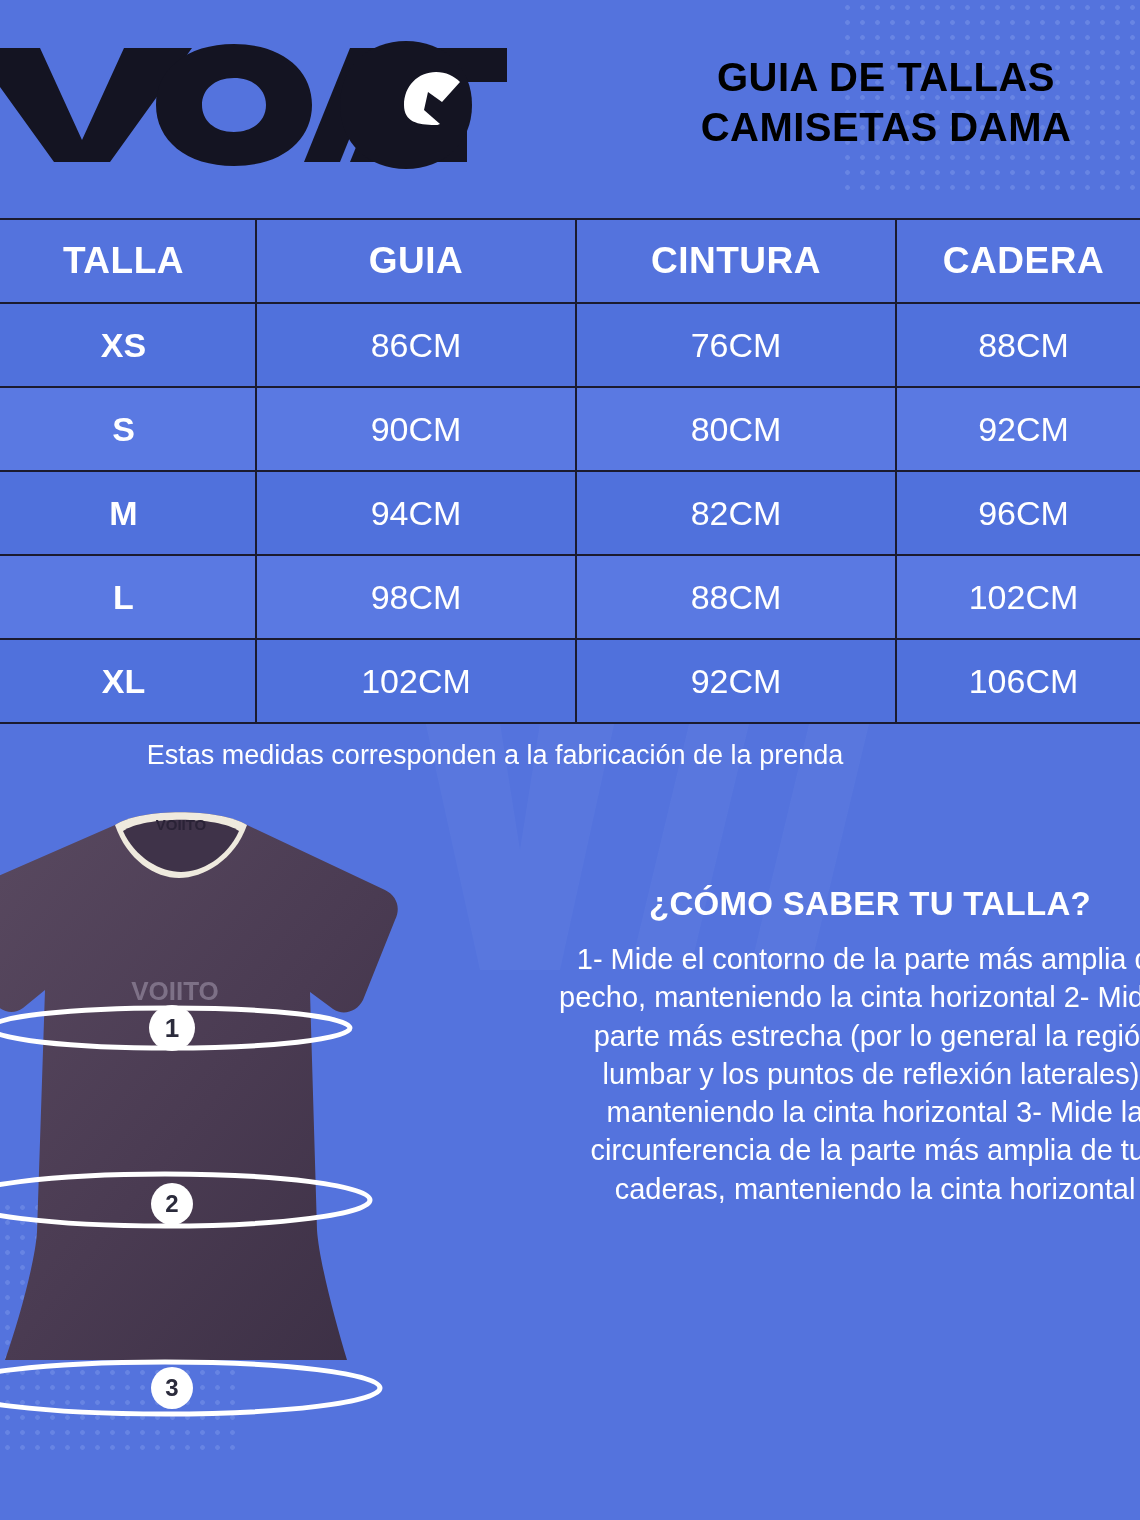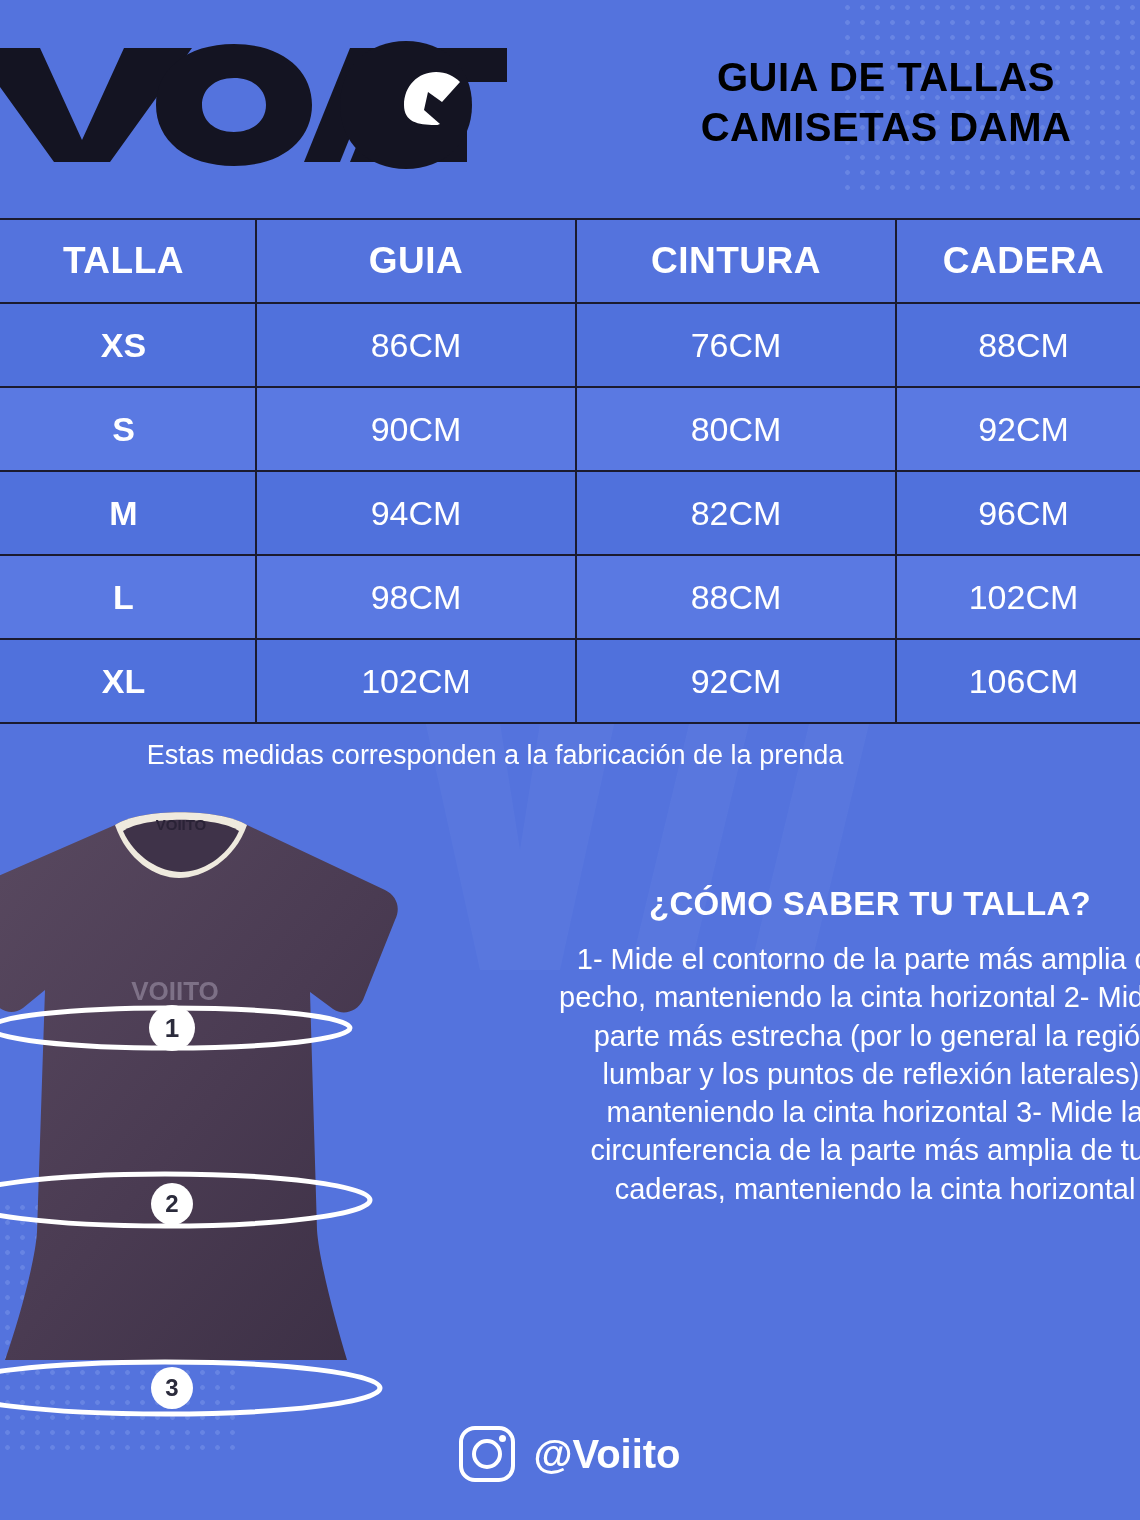--- a/index.html
+++ b/index.html
@@ -332,18 +332,14 @@
       <circle cx="207" cy="588" r="21" fill="#ffffff"></circle>
       <text x="207" y="596" font-family="Liberation Sans, sans-serif" font-size="24" font-weight="bold" fill="#2b2b3c" text-anchor="middle">3</text>
     </svg>
   </div>
 
   <div class="how-title">¿CÓMO SABER TU TALLA?</div>
   <div class="how-body">1- Mide el contorno de la parte más amplia del pecho, manteniendo la cinta horizontal
 2- Mide la parte más estrecha (por lo general la región lumbar y los puntos de reflexión laterales), manteniendo la cinta horizontal
 3- Mide la circunferencia de la parte más amplia de tus caderas, manteniendo la cinta horizontal</div>
 
-  <div class="footer">
-    <div class="ig-icon"></div>
-    <div class="handle">@Voiito</div>
-  </div>
 
 </div>
 
 </body></html>

